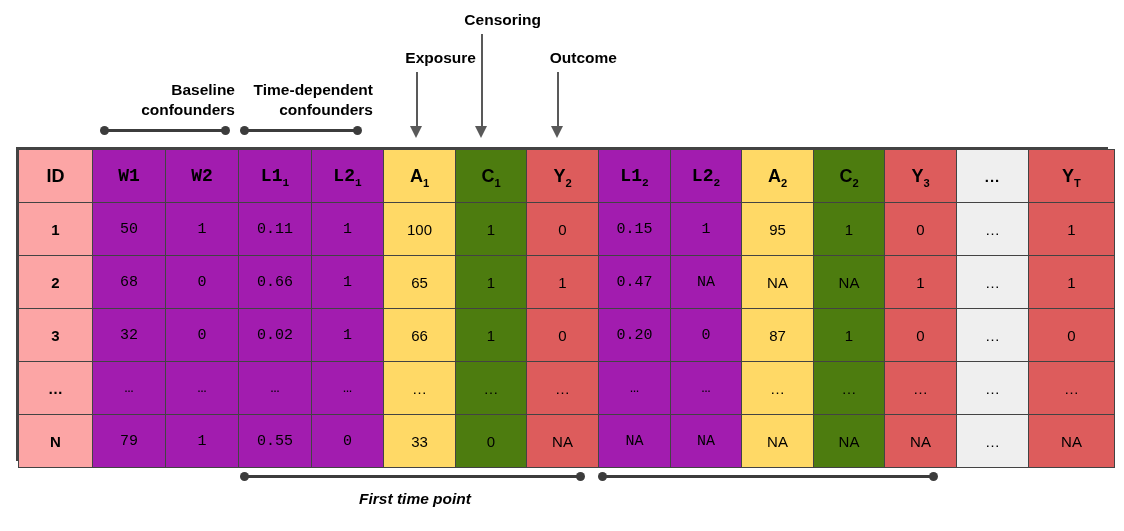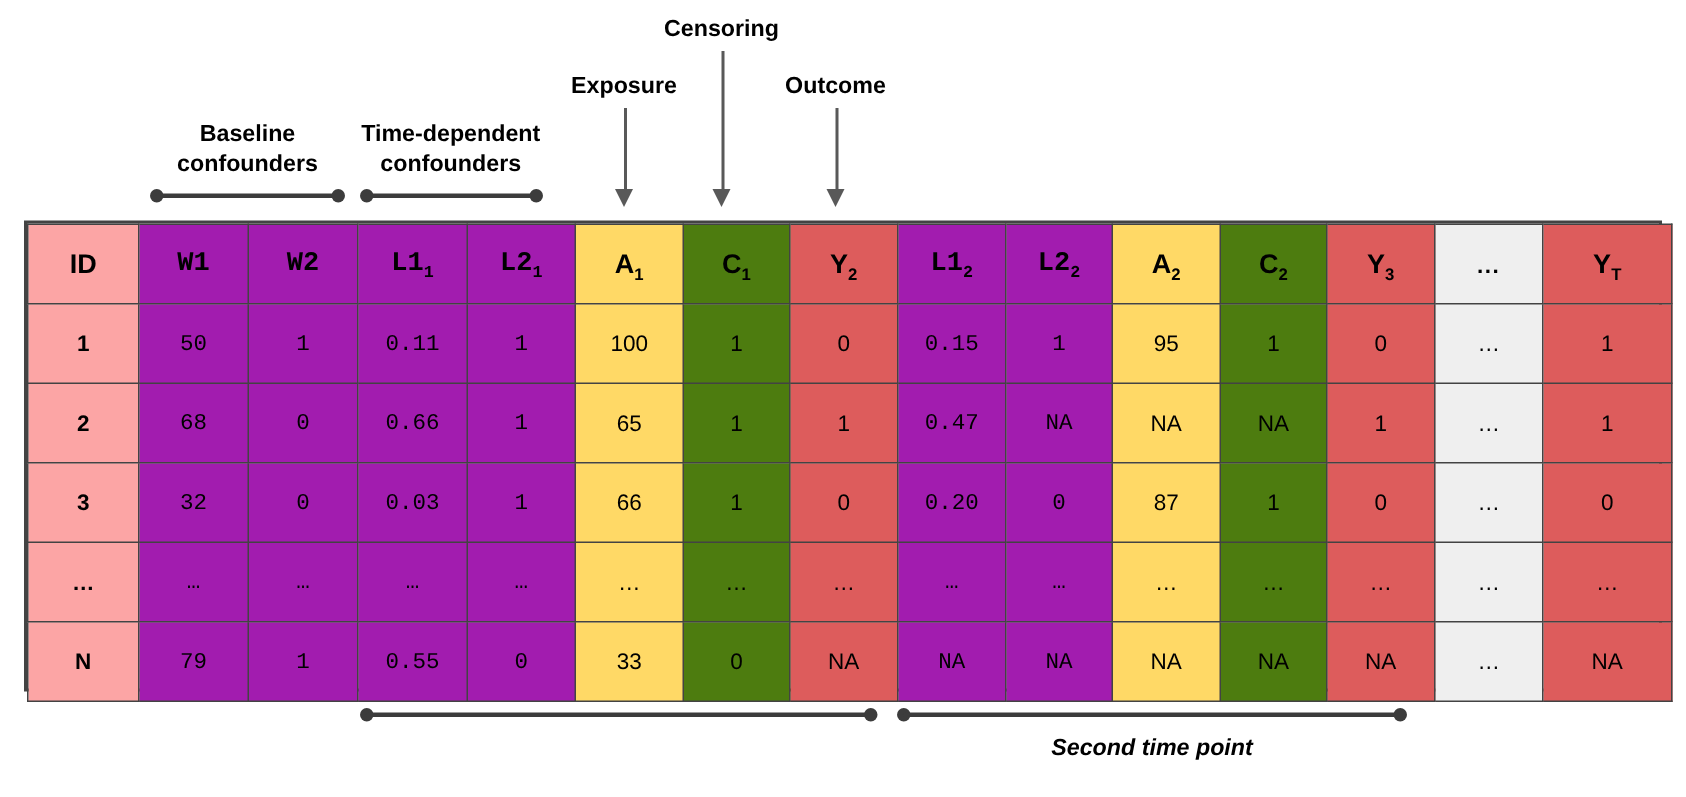--- a/index.html
+++ b/index.html
@@ -13,21 +13,21 @@
     color:#000000;
   }
   #stage{position:absolute;left:0;top:0;width:1124px;height:531px;}
 
   
   .ann-label{
     position:absolute;
     font-weight:bold;
     font-size:15.5px;
     line-height:19px;
-    text-align:center;
+    text-align:right;
     white-space:pre-line;
     color:#000;
   }
   .ann-label.two-line{line-height:20px;}
 
   
   .bracket{position:absolute;height:9px;}
   .bracket .bar{
     position:absolute;left:4px;right:4px;top:3px;height:2.5px;
     background:#3c3c3c;border-radius:2px;
@@ -213,21 +213,21 @@
             <td class="c-yellow">NA</td>
             <td class="c-gray">NA</td>
             <td class="c-red">1</td>
             <td class="c-white">…</td>
             <td class="c-red">1</td>
           </tr>
           <tr>
             <td class="c-id" style="font-weight: bold;">3</td>
             <td class="c-blue">32</td>
             <td class="c-blue">0</td>
-            <td class="c-blue">0.03</td>
+            <td class="c-blue">0.02</td>
             <td class="c-blue">1</td>
             <td class="c-yellow">66</td>
             <td class="c-gray">1</td>
             <td class="c-red">0</td>
             <td class="c-blue">0.20</td>
             <td class="c-blue">0</td>
             <td class="c-yellow">87</td>
             <td class="c-gray">1</td>
             <td class="c-red">0</td>
             <td class="c-white">…</td>
@@ -276,16 +276,16 @@
     <span class="bar"></span>
     <span class="dot right"></span>
   </div>
 
   <div class="bracket" style="left:598px;top:472px;width:340px;">
     <span class="dot left"></span>
     <span class="bar"></span>
     <span class="dot right"></span>
   </div>
 
-
-  <div class="time-label" style="left:608px;top:490px;width:320px;">Second time point</div>
+  <div class="time-label" style="left:255px;top:490px;width:320px;">First time point</div>
+
 
 </div>
 
 </body></html>

